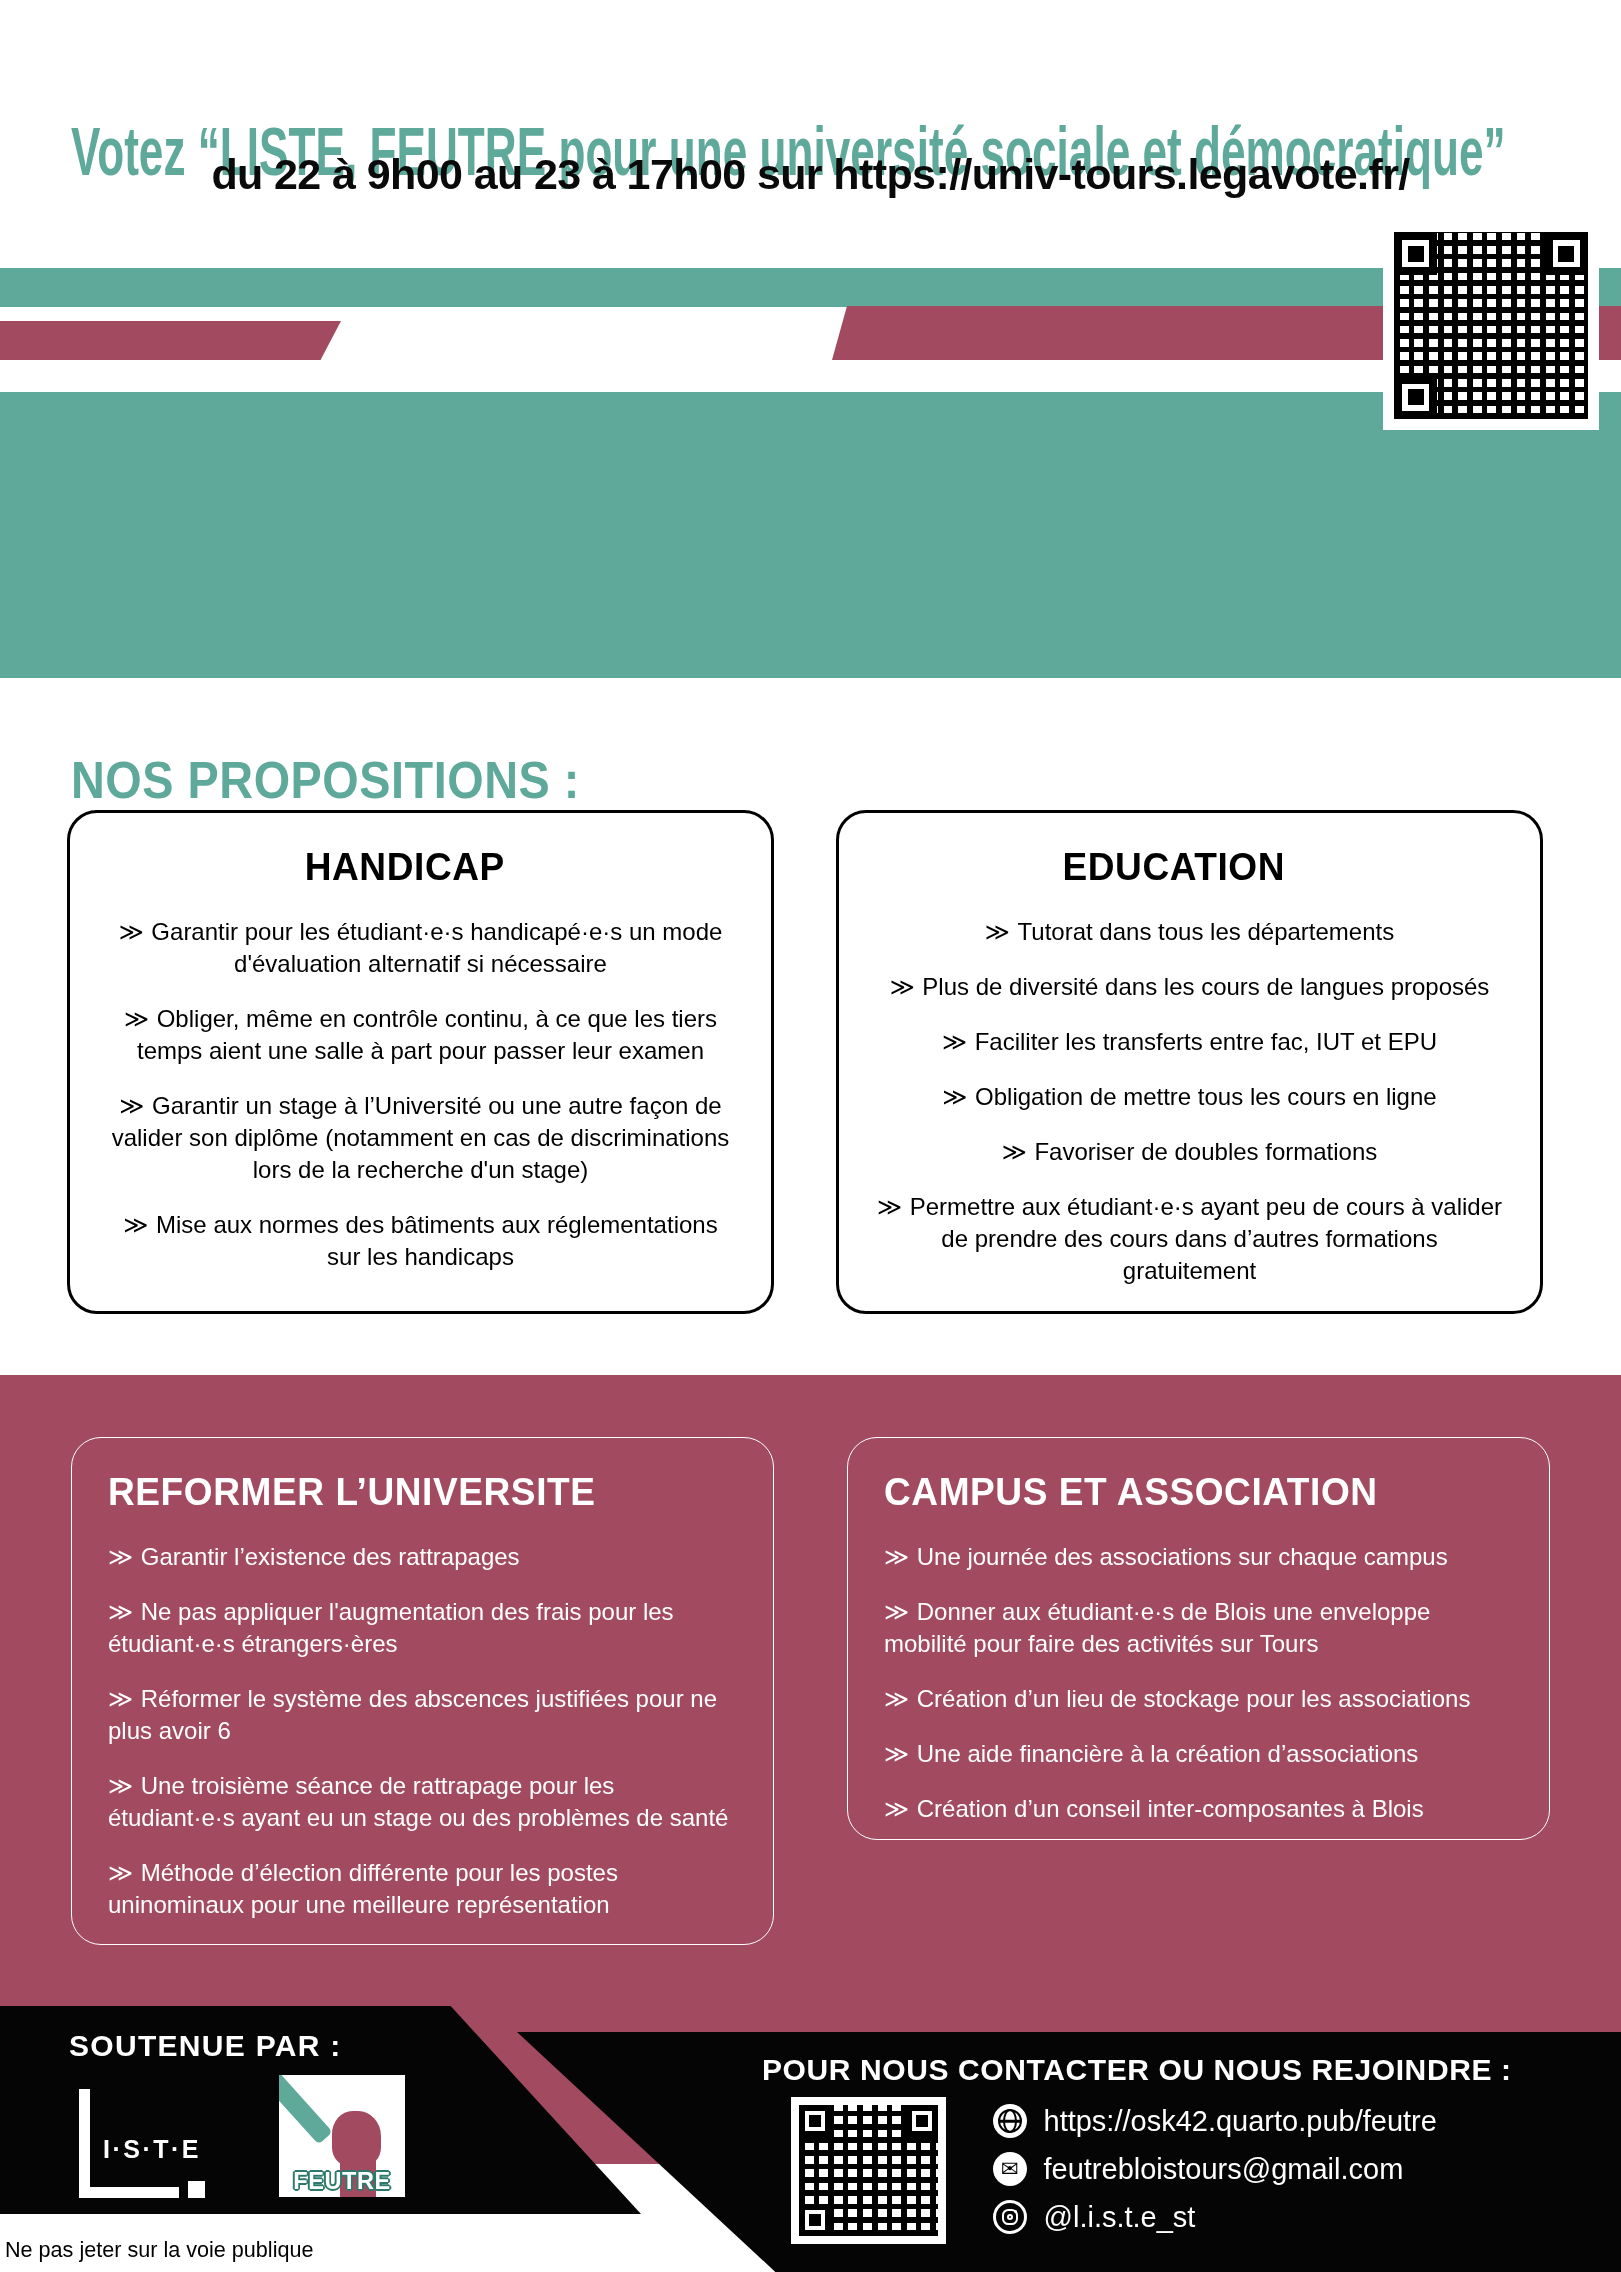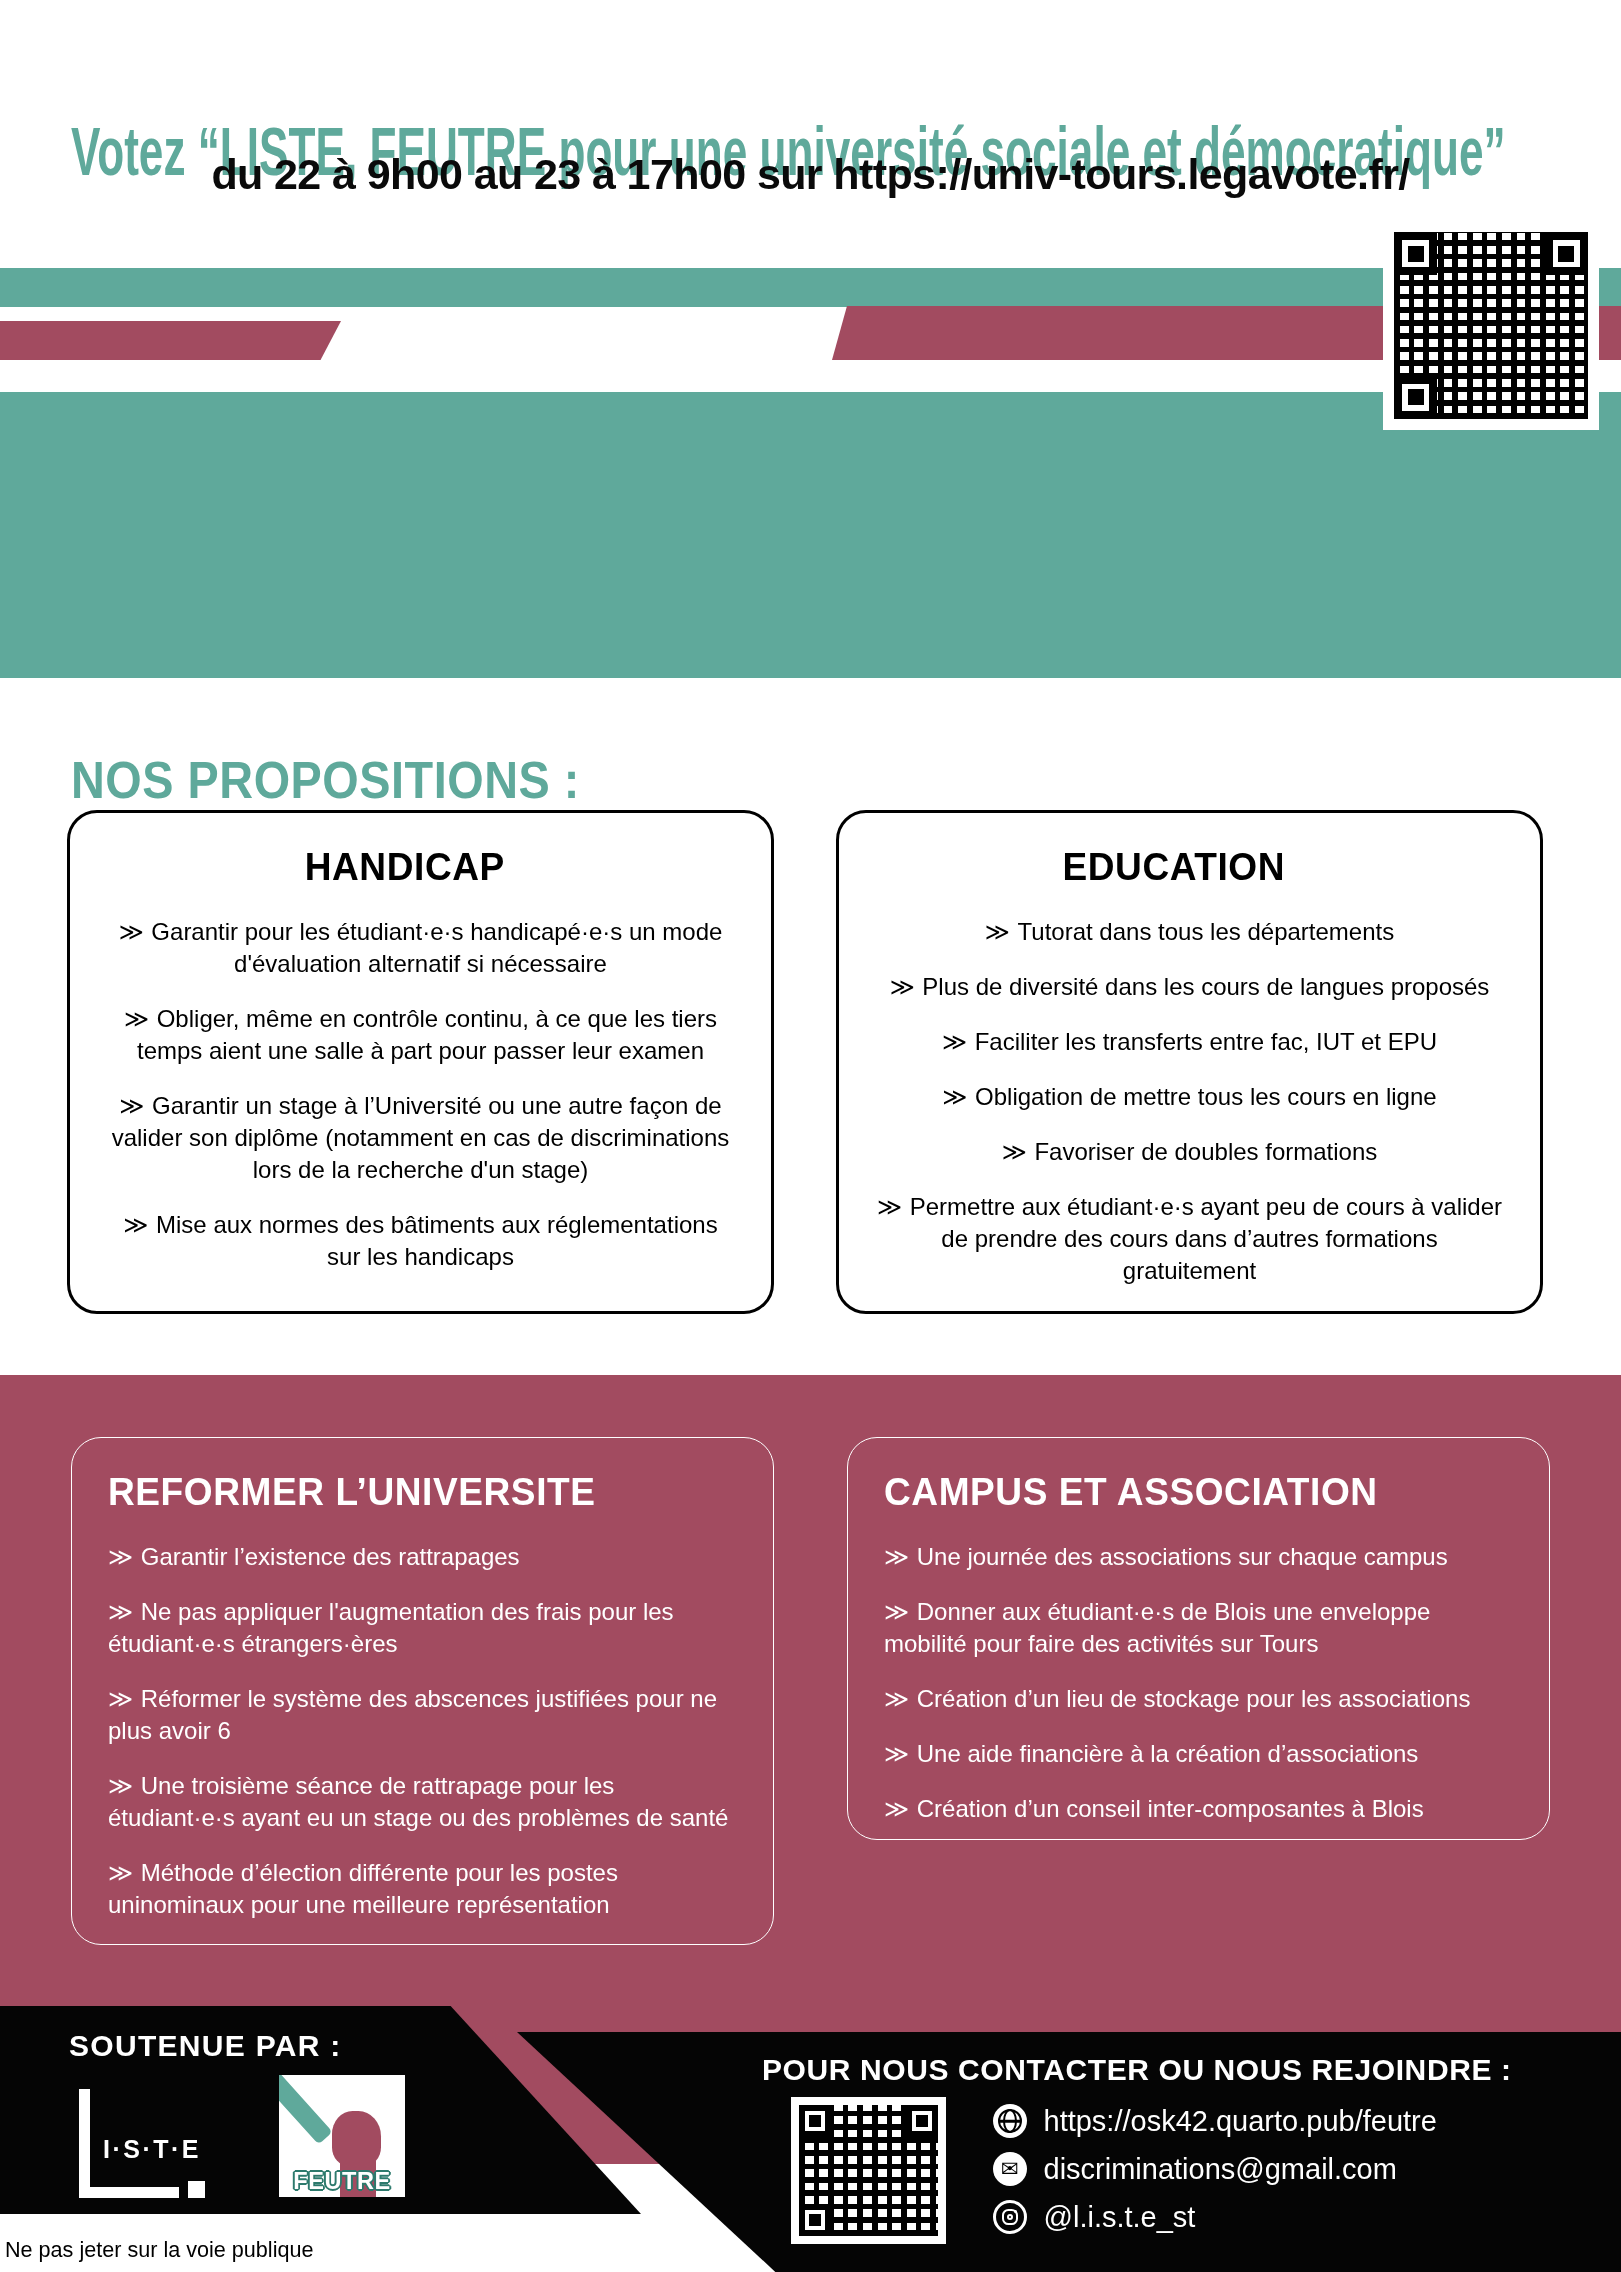--- a/index.html
+++ b/index.html
@@ -246,21 +246,21 @@
       <span class="g-mer"></span>
       <span class="g-eq"></span>
     </span>
     <span>https://osk42.quarto.pub/feutre</span>
   </div>
 
   <div class="contact-row" id="contact-row-mail">
     <span class="icon icon-mail">
       <span class="mail-glyph">✉</span>
     </span>
-    <span>discriminations@gmail.com</span>
+    <span>feutrebloistours@gmail.com</span>
   </div>
 
   <div class="contact-row" id="contact-row-insta">
     <span class="icon icon-insta">
       <span class="insta-dot"></span>
     </span>
     <span>@l.i.s.t.e_st</span>
   </div>
 
   <div class="abs disposal">Ne pas jeter sur la voie publique</div>

